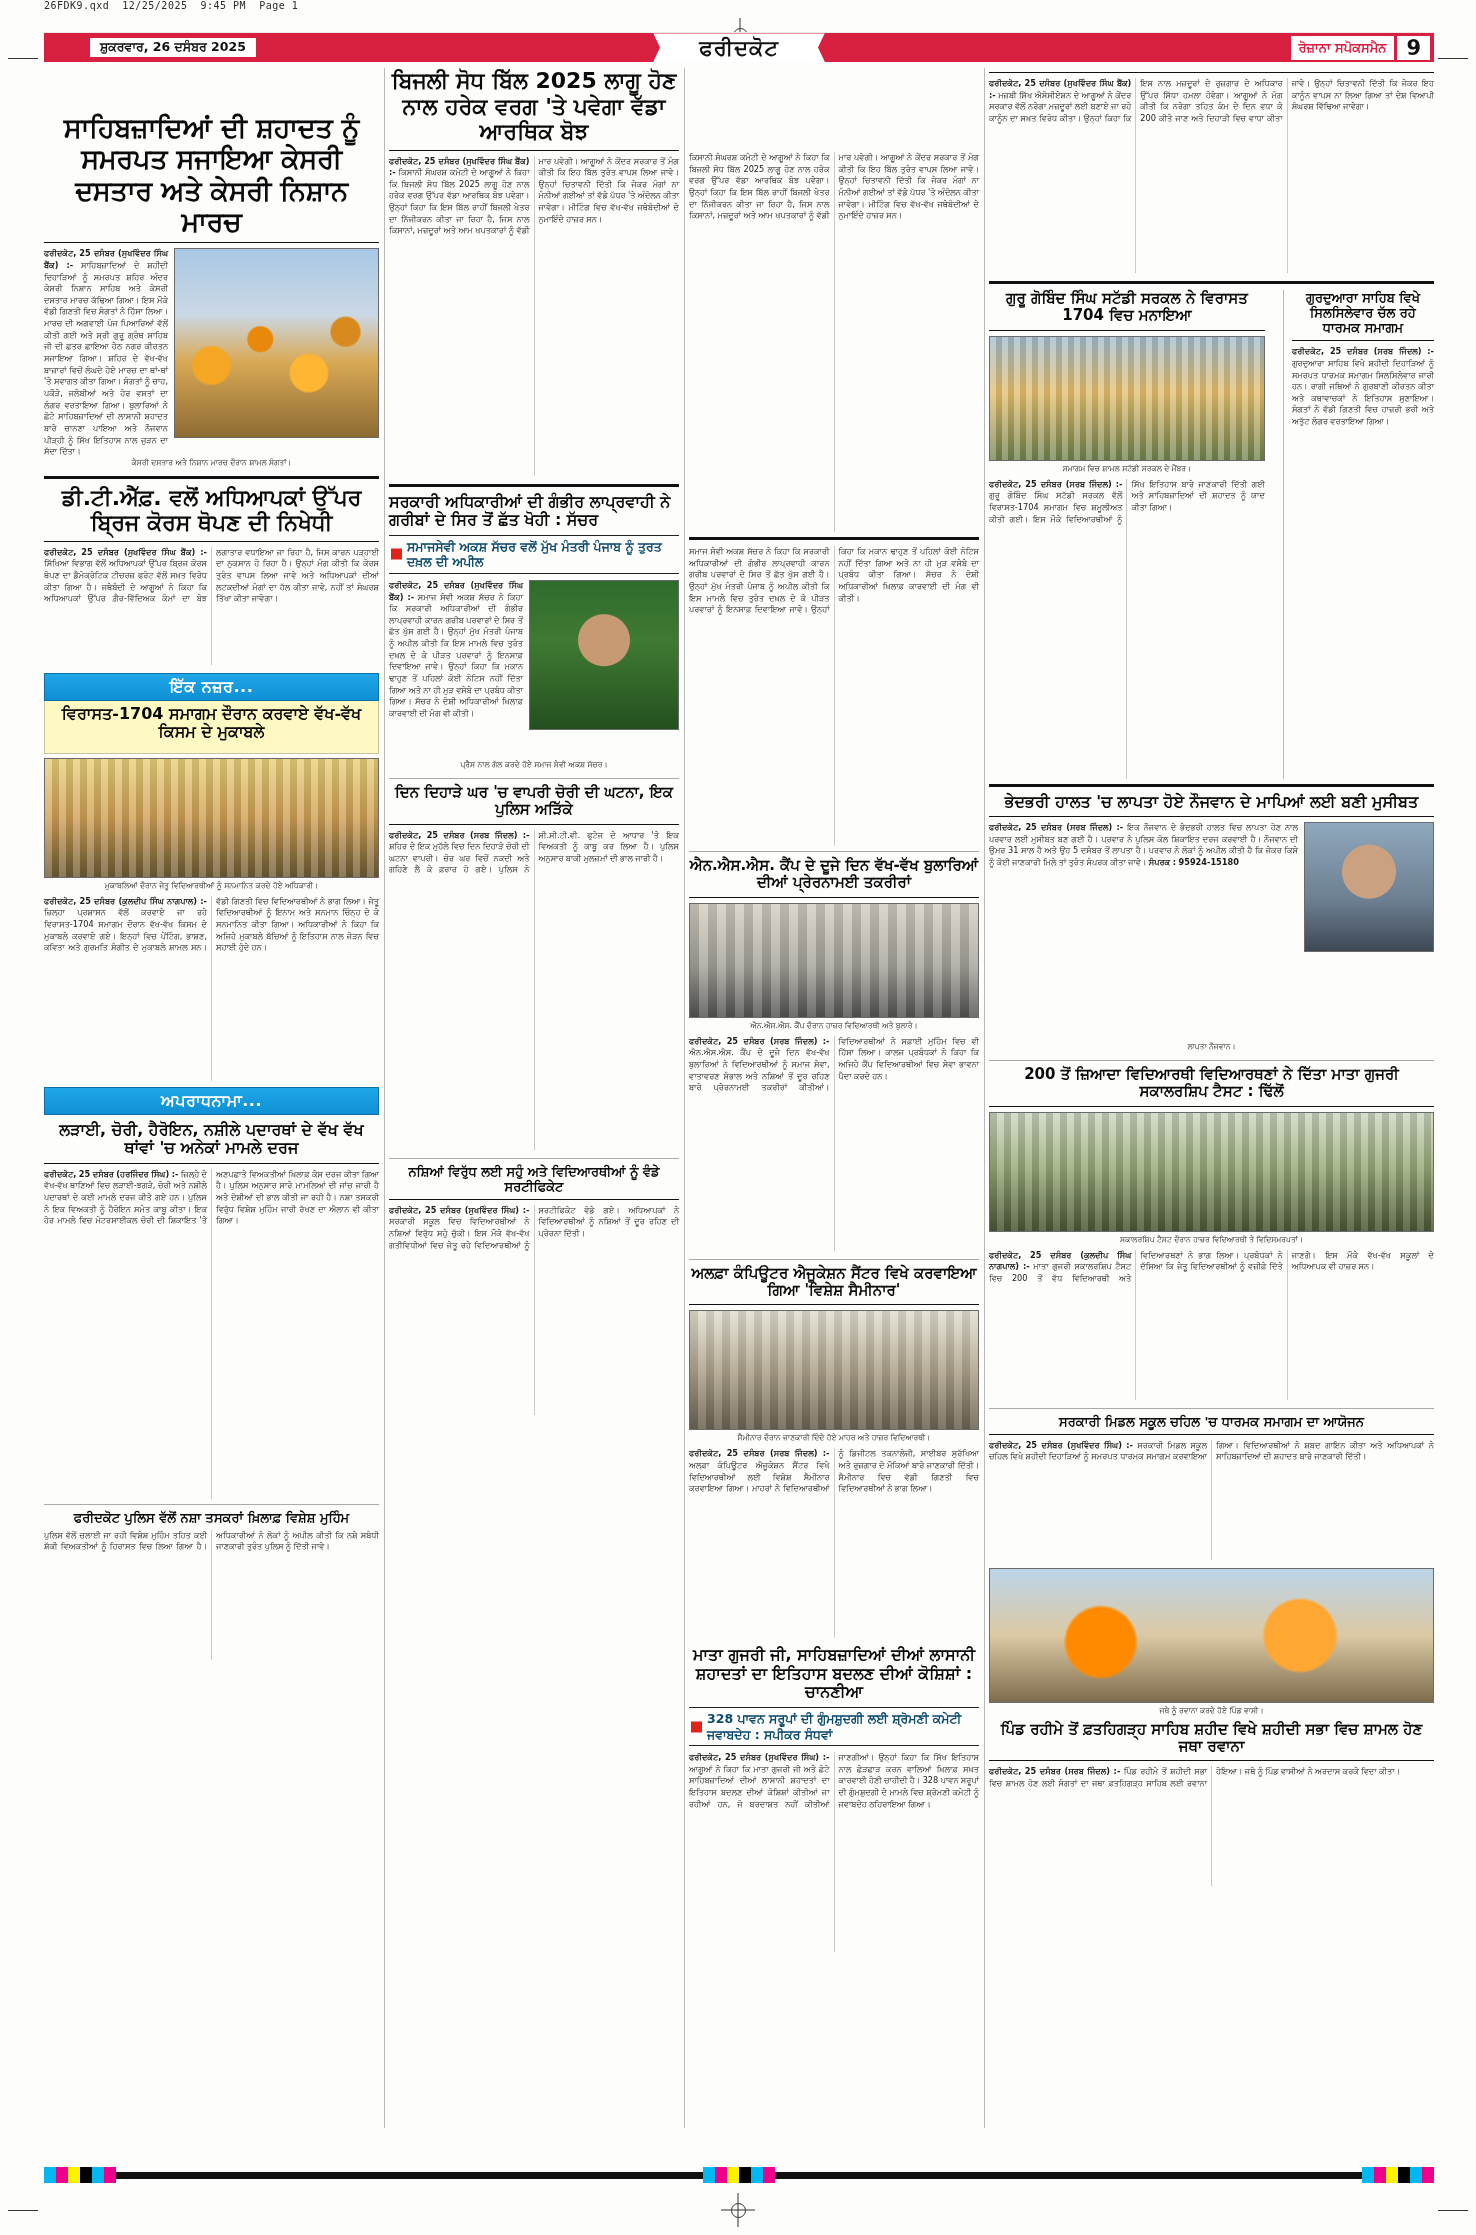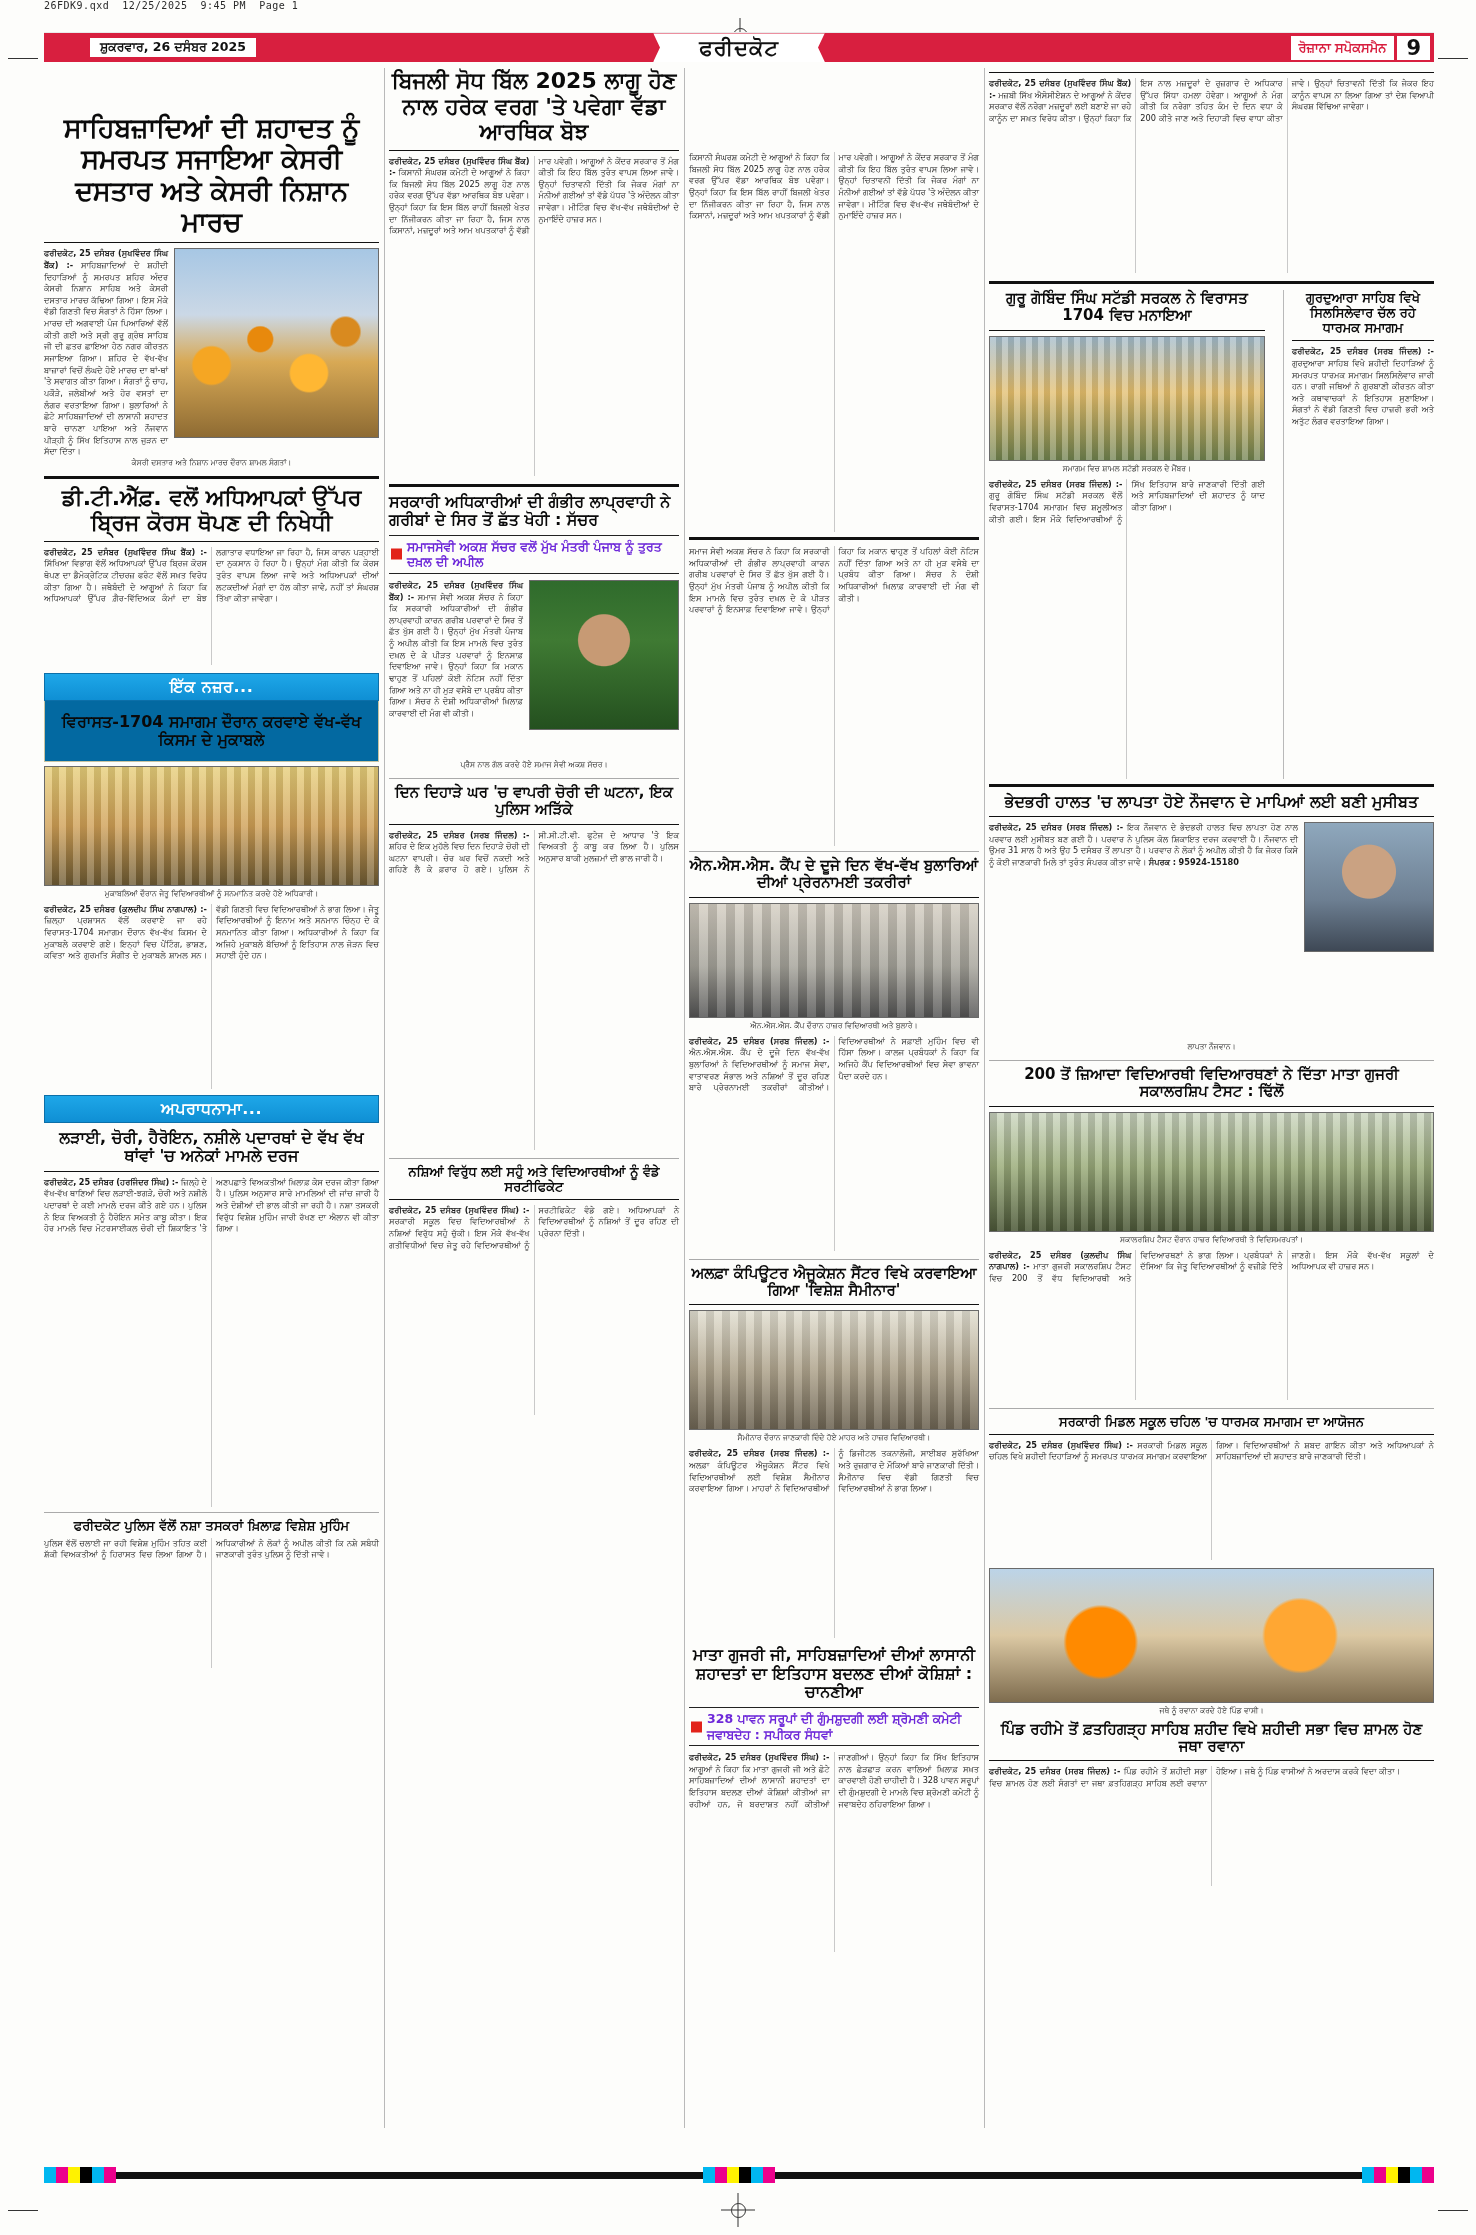--- a/index.html
+++ b/index.html
@@ -138,21 +138,21 @@
   .hl-left { text-align: left; }
 
   .rule-thin { border-top: 1px solid #111; margin: 4px 0 5px; }
   .rule-thick { border-top: 3px solid #111; margin: 5px 0 6px; }
   .rule-gray { border-top: 1px solid #aaa; margin: 5px 0; }
 
   .subhl {
     font-size: 12.5px;
     font-weight: bold;
     line-height: 1.25;
-    color: #6d28d9;
+    color: #0c4a6e;
     text-align: center;
     border-top: 1px solid #222;
     border-bottom: 1px solid #222;
     padding: 3px 2px;
     margin: 4px 0 6px;
   }
   .subhl.with-marker { position: relative; padding-left: 18px; text-align: left; }
   .marker-red {
     position: absolute; left: 2px; top: 50%;
     transform: translateY(-50%);
@@ -164,24 +164,24 @@
     color: #ffffff;
     font-size: 16px;
     font-weight: bold;
     text-align: center;
     padding: 3px 0 4px;
     letter-spacing: 0.5px;
     margin: 6px 0 0;
     border: 1px solid #0c6fa8;
   }
   .band-sub {
-    background: #0369a1;
+    background: #fef9c3;
     border: 1px solid #c8c3a0;
     border-top: none;
-    padding: 12px 6px 6px;
+    padding: 4px 6px 6px;
   }
 
   
   .body-text {
     font-size: 8.2px;
     line-height: 1.42;
     text-align: justify;
     color: #1a1a1a;
     -webkit-hyphens: auto; hyphens: auto;
     word-spacing: -0.3px;

